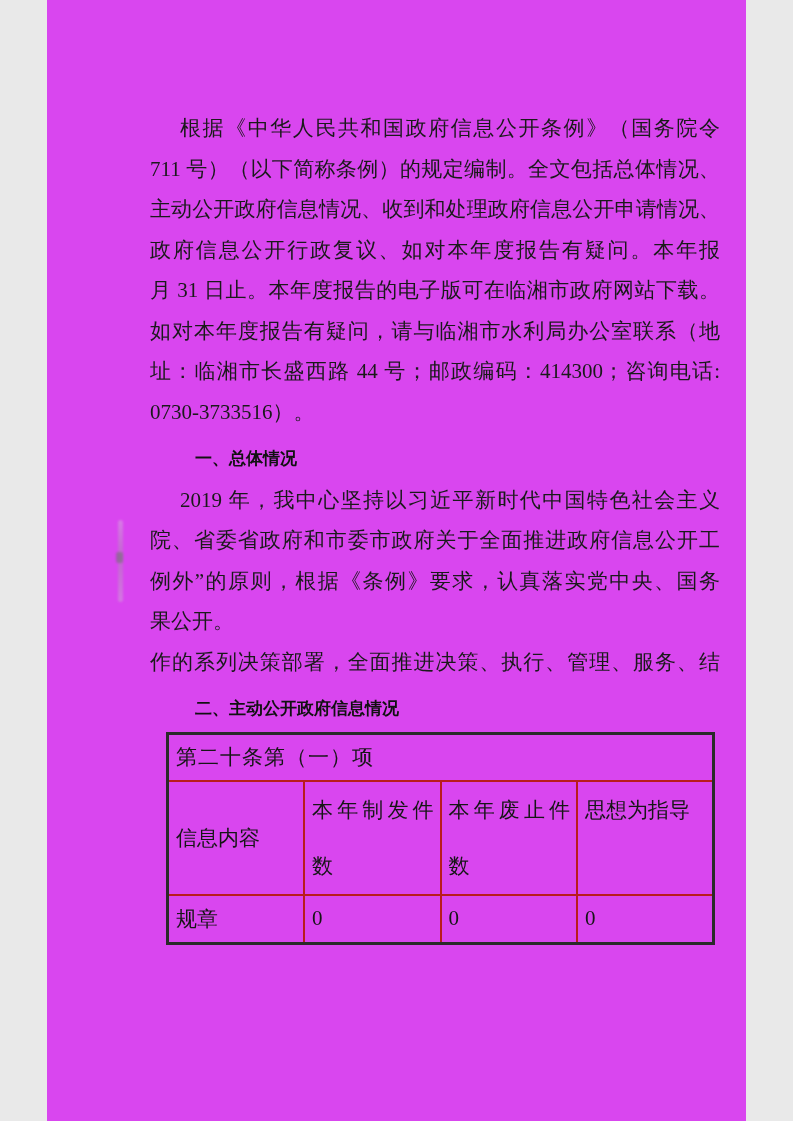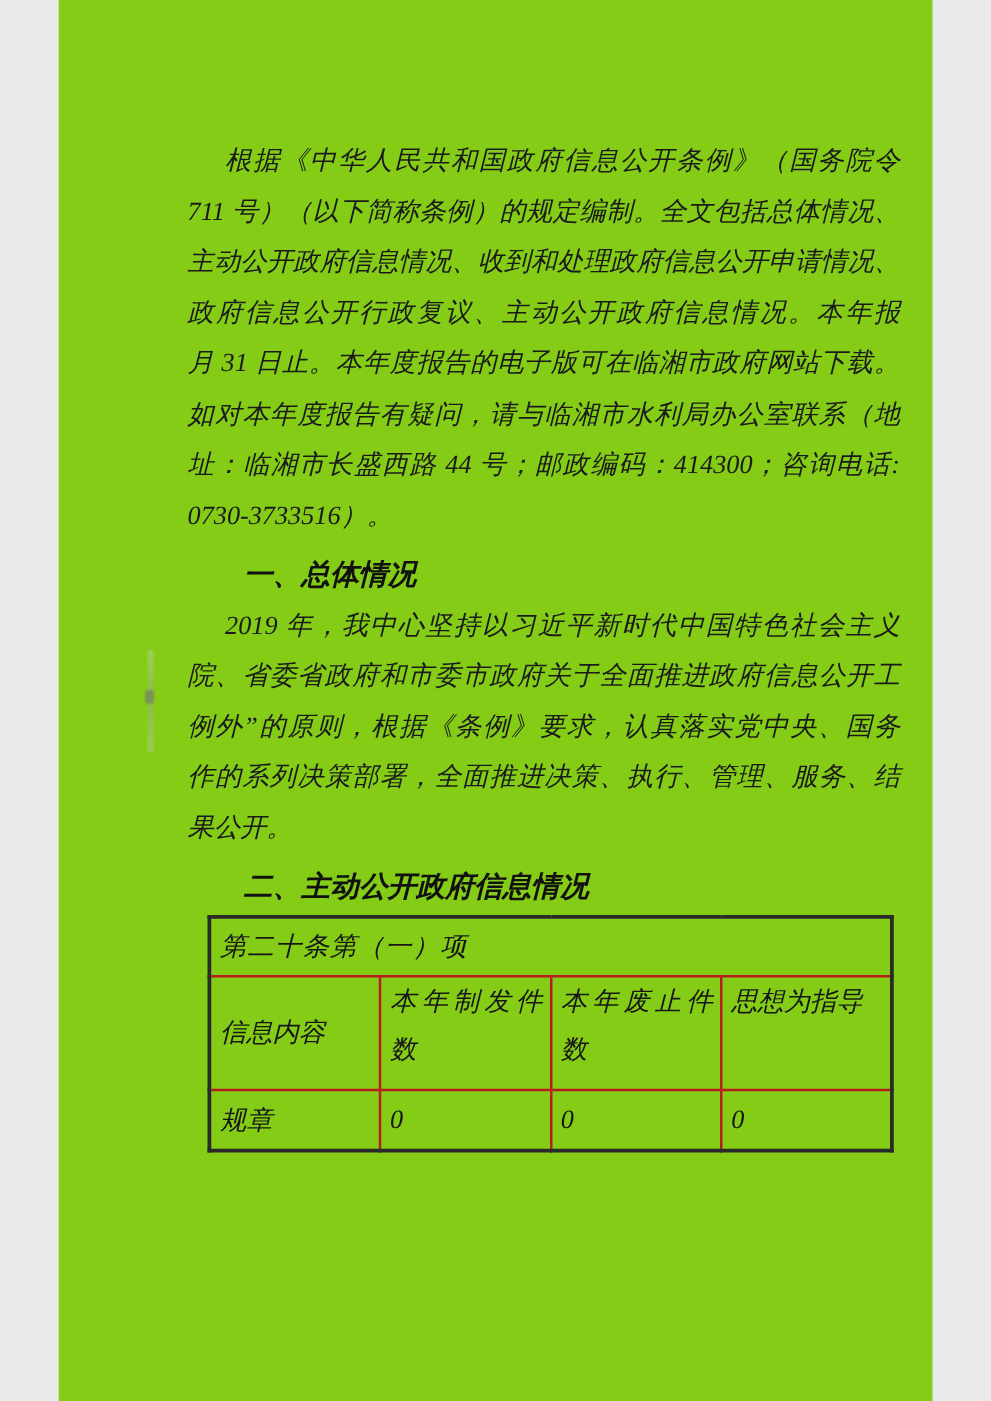--- a/index.html
+++ b/index.html
@@ -5,45 +5,44 @@
   html, body {
     margin: 0;
     padding: 0;
     background: #e9e9e9;
   }
   .page {
     position: relative;
     width: 699px;
     height: 1121px;
     margin: 0 auto;
-    background: #84cc16;
+    background: #d946ef;
     overflow: hidden;
     font-family: "Liberation Serif", "DejaVu Serif", serif;
     color: #1a1a1a;
-    font-style: italic;
   }
   .content {
     position: absolute;
     left: 103px;
     top: 108px;
     width: 570px;
   }
   .bodytext { font-size: 21px; line-height: 40.5px; }
   .line {
     white-space: nowrap;
     text-align: justify;
     text-align-last: justify;
     height: 40.5px;
   }
   .line.first { padding-left: 30px; }
   .line.end { text-align-last: left; }
   .heading {
     font-family: "Liberation Sans", "DejaVu Sans", sans-serif;
     font-weight: bold;
-    font-size: 23px;
+    font-size: 17px;
     line-height: 40.5px;
     height: 40.5px;
     padding-left: 45px;
     color: #111;
     white-space: nowrap;
   }
   .heading.h1 { margin-top: 7px; }
   .heading.h2 { margin-top: 7px; }
   table.disclosure {
     border-collapse: collapse;
@@ -59,21 +58,21 @@
     padding: 0 6px 0 7px;
     overflow: hidden;
   }
   table.disclosure { border: 3px solid #2a2a2a; }
   td.caption-cell { height: 45px; vertical-align: middle; letter-spacing: 1px; }
   td.col-label { height: 89px; vertical-align: middle; }
   td.col-head {
     height: 89px;
     vertical-align: top;
     padding-top: 5px;
-    line-height: 38px;
+    line-height: 56px;
     text-align: justify;
   }
   td.row-label, td.value-cell { height: 46px; vertical-align: middle; }
   .c0 { width: 178px; border-radius: 21px; } .c1 { width: 126px; } .c2 { width: 117px; } .c3 { width: 128px; }
   
   .smudge {
     position: absolute;
     left: 71px; top: 520px;
     width: 5px; height: 82px;
     background: linear-gradient(#d8d8d8, #9a9a9a 45%, #cfcfcf);
@@ -97,35 +96,35 @@
 <div class="page">
   <div class="smudge"></div>
   <div class="smudge-dot"></div>
 
   <div class="content">
 
     <div class="bodytext">
       <div class="line first">根据《中华人民共和国政府信息公开条例》（国务院令</div>
       <div class="line">711 号）（以下简称条例）的规定编制。全文包括总体情况、</div>
       <div class="line">主动公开政府信息情况、收到和处理政府信息公开申请情况、</div>
-      <div class="line">政府信息公开行政复议、主动公开政府信息情况。本年报</div>
+      <div class="line">政府信息公开行政复议、如对本年度报告有疑问。本年报</div>
       <div class="line">月 31 日止。本年度报告的电子版可在临湘市政府网站下载。</div>
       <div class="line">如对本年度报告有疑问，请与临湘市水利局办公室联系（地</div>
       <div class="line">址：临湘市长盛西路 44 号；邮政编码：414300；咨询电话:</div>
       <div class="line end">0730-3733516）。</div>
     </div>
 
     <div class="heading h1">一、总体情况</div>
 
     <div class="bodytext">
       <div class="line first">2019 年，我中心坚持以习近平新时代中国特色社会主义</div>
       <div class="line">院、省委省政府和市委市政府关于全面推进政府信息公开工</div>
       <div class="line">例外”的原则，根据《条例》要求，认真落实党中央、国务</div>
+      <div class="line end">果公开。</div>
       <div class="line">作的系列决策部署，全面推进决策、执行、管理、服务、结</div>
-      <div class="line end">果公开。</div>
     </div>
 
     <div class="heading h2">二、主动公开政府信息情况</div>
 
     <table class="disclosure">
       <tbody>
           <tr>
         <td class="caption-cell" colspan="4">第二十条第（一）项</td>
       </tr>
       <tr>

